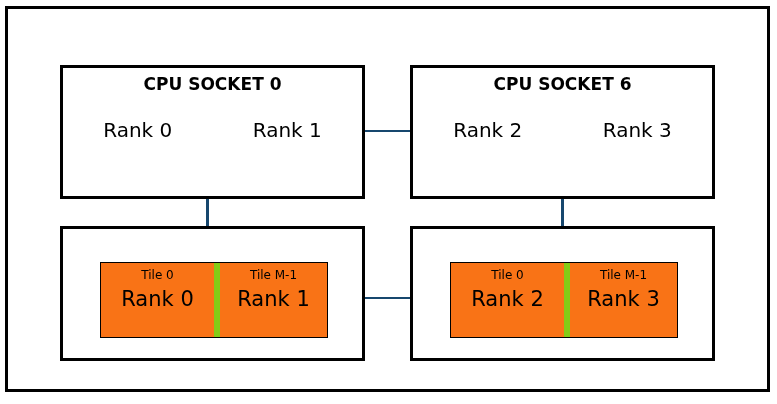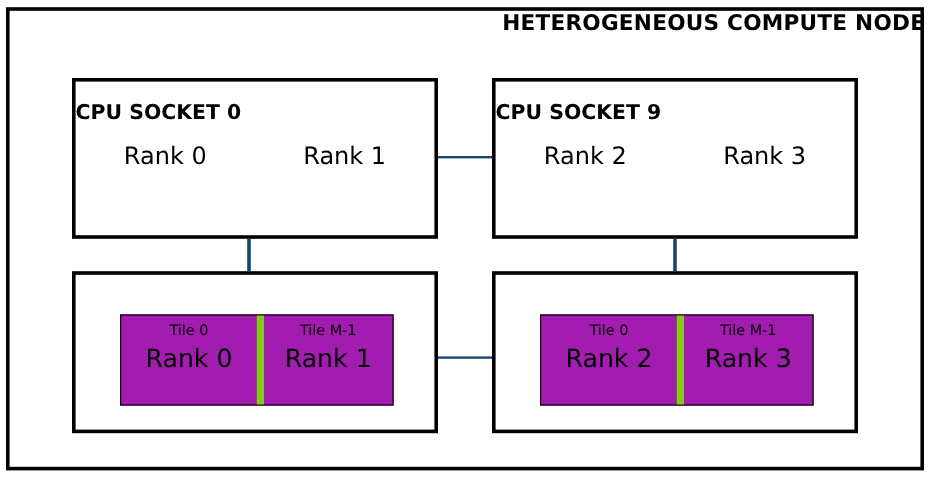--- a/index.html
+++ b/index.html
@@ -33,41 +33,41 @@
   .node-box {
     position: absolute;
     border: 3px solid #000000;
     background: #ffffff;
   }
   .cpu0 { left: 60px;  top: 65px;  width: 305px; height: 134px; }
   .cpu1 { left: 410px; top: 65px;  width: 305px; height: 134px; }
   .gpu0 { left: 60px;  top: 226px; width: 305px; height: 135px; }
   .gpu1 { left: 410px; top: 226px; width: 305px; height: 135px; }
   .box-title {
-    text-align: left;
+    text-align: center;
     font-weight: bold;
     font-size: 17px;
-    margin-top: 16px;
+    margin-top: 6px;
     white-space: nowrap;
   }
   .ranks {
     position: absolute;
     left: 0; right: 0; top: 50px;
     display: flex;
     justify-content: space-around;
     font-size: 20px;
   }
   .ranks span { white-space: nowrap; }
   .tiles {
     position: absolute;
     left: 37px; top: 33px;
     width: 228px; height: 76px;
     border: 1px solid #000000;
     display: flex;
-    background: #a21caf;
+    background: #f97316;
   }
   .tile {
     flex: 1 1 50%;
     text-align: center;
     overflow: hidden;
   }
   .tile + .tile { border-left: 6px solid #84cc16; }
   .tile-label { font-size: 12px; margin-top: 5px; white-space: nowrap; }
   .tile-rank  { font-size: 21px; margin-top: 5px; white-space: nowrap; }
   .connector { position: absolute; background: #17476E; }
@@ -75,32 +75,31 @@
   .conn-gpu-h   { left: 365px; top: 297px; width: 45px; height: 2px; }
   .conn-v-left  { left: 206px; top: 199px; width: 3px;  height: 27px; }
   .conn-v-right { left: 561px; top: 199px; width: 3px;  height: 27px; }
 </style>
 </head>
 <body>
 
 <div class="canvas">
   <div class="outer-box"></div>
 
-  <div class="main-title">HETEROGENEOUS COMPUTE NODE</div>
 
   <div class="node-box cpu0">
     <div class="box-title">CPU SOCKET 0</div>
     <div class="ranks">
       <span>Rank 0</span>
       <span>Rank 1</span>
     </div>
   </div>
 
   <div class="node-box cpu1">
-    <div class="box-title">CPU SOCKET 9</div>
+    <div class="box-title">CPU SOCKET 6</div>
     <div class="ranks">
       <span>Rank 2</span>
       <span>Rank 3</span>
     </div>
   </div>
 
   <div class="node-box gpu0">
     <div class="tiles">
       <div class="tile">
         <div class="tile-label">Tile 0</div>

